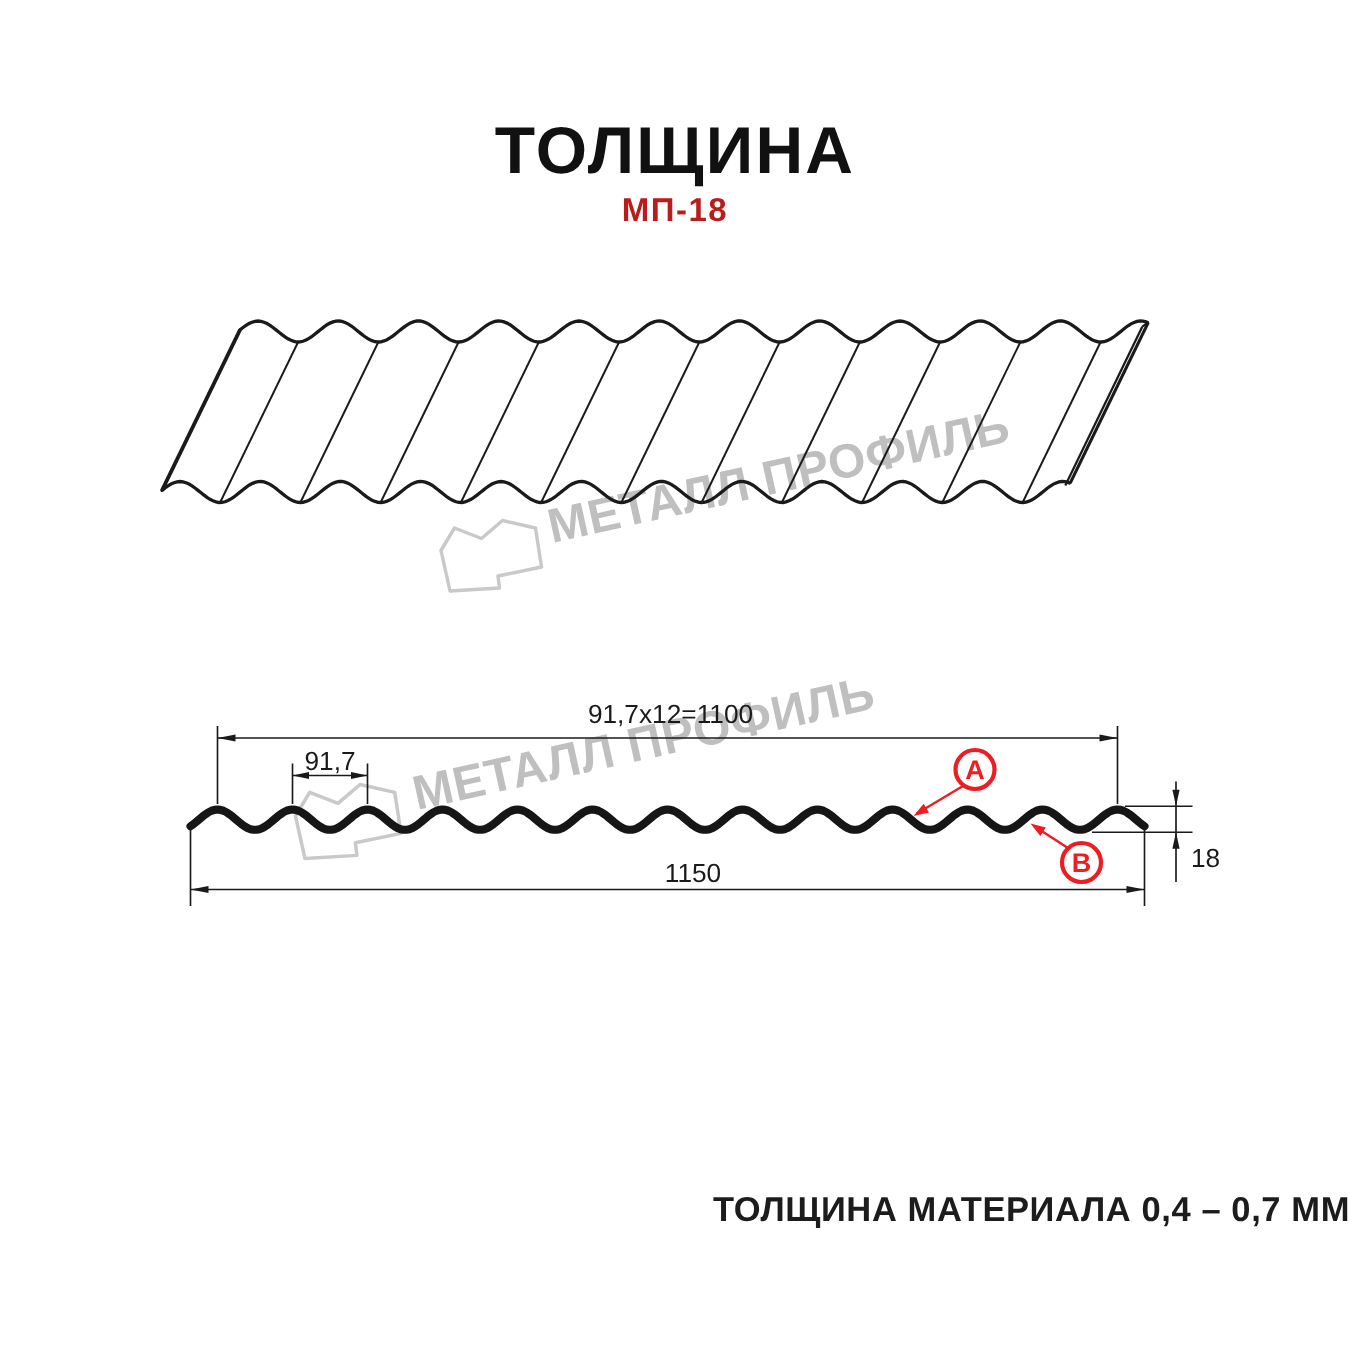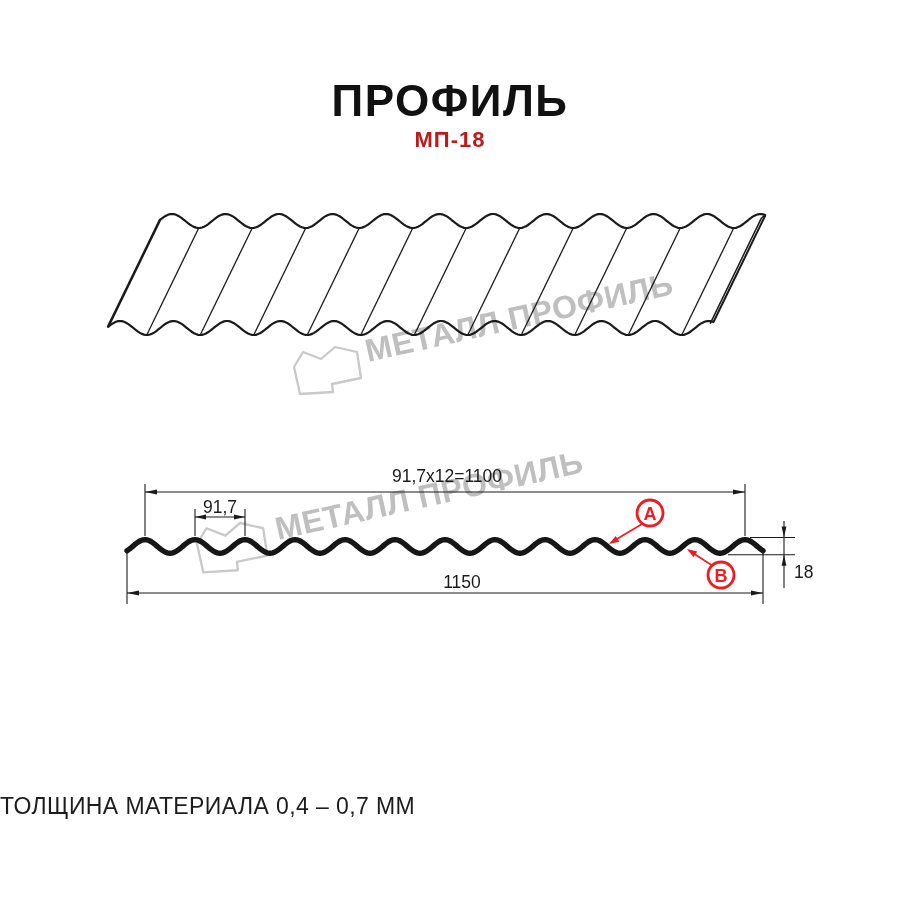--- a/index.html
+++ b/index.html
@@ -2,34 +2,34 @@
 <html><head>
 <meta charset="utf-8">
 <style>
   html,body{margin:0;padding:0;background:#fff;}
   .stage{position:relative;width:900px;height:900px;background:#fff;overflow:hidden;
          font-family:"Liberation Sans",sans-serif;}
   .title{position:absolute;left:0;top:76px;width:900px;text-align:center;
          font-size:44px;font-weight:700;letter-spacing:1.5px;color:#111;}
   .subtitle{position:absolute;left:0;top:127px;width:900px;text-align:center;
          font-size:22px;font-weight:600;letter-spacing:1px;color:#b91c1c;}
-  .footer-note{position:absolute;left:0;top:793px;width:900px;text-align:left;
-         font-size:23px;font-weight:400;letter-spacing:.4px;color:#1c1c1c;}
+  .footer-note{position:absolute;left:0;top:793px;width:900px;text-align:right;
+         font-size:23px;font-weight:700;letter-spacing:.4px;color:#1c1c1c;}
   svg.draw{position:absolute;left:0;top:0;}
   text.dim{font-family:"Liberation Sans",sans-serif;font-size:17.5px;fill:#1a1a1a;}
   text.wm{font-family:"Liberation Sans",sans-serif;font-weight:700;font-size:32px;
           fill:#bfbfbf;letter-spacing:.5px;}
   text.redlbl{font-family:"Liberation Sans",sans-serif;font-size:18px;font-weight:700;fill:#ee1c23;}
 </style>
 </head>
 <body>
 
 <div class="stage">
 
-  <div class="title">ПРОФИЛЬ</div>
+  <div class="title">ТОЛЩИНА</div>
   <div class="subtitle">МП-18</div>
 
   <svg class="draw" width="900" height="900" viewBox="0 0 900 900">
 
     <g>
       <g>
         <polygon id="wm-logo-1" points="0,20 9,5 27,12 41,0 63,5 67,31 38,37 39,45 6,47" fill="none" stroke="#c9c9c9" stroke-width="2.3" stroke-linejoin="round" transform="translate(294,347)"></polygon>
       </g>
       <text class="wm" transform="translate(368,362) rotate(-12.5)">МЕТАЛЛ ПРОФИЛЬ</text>
     </g>

